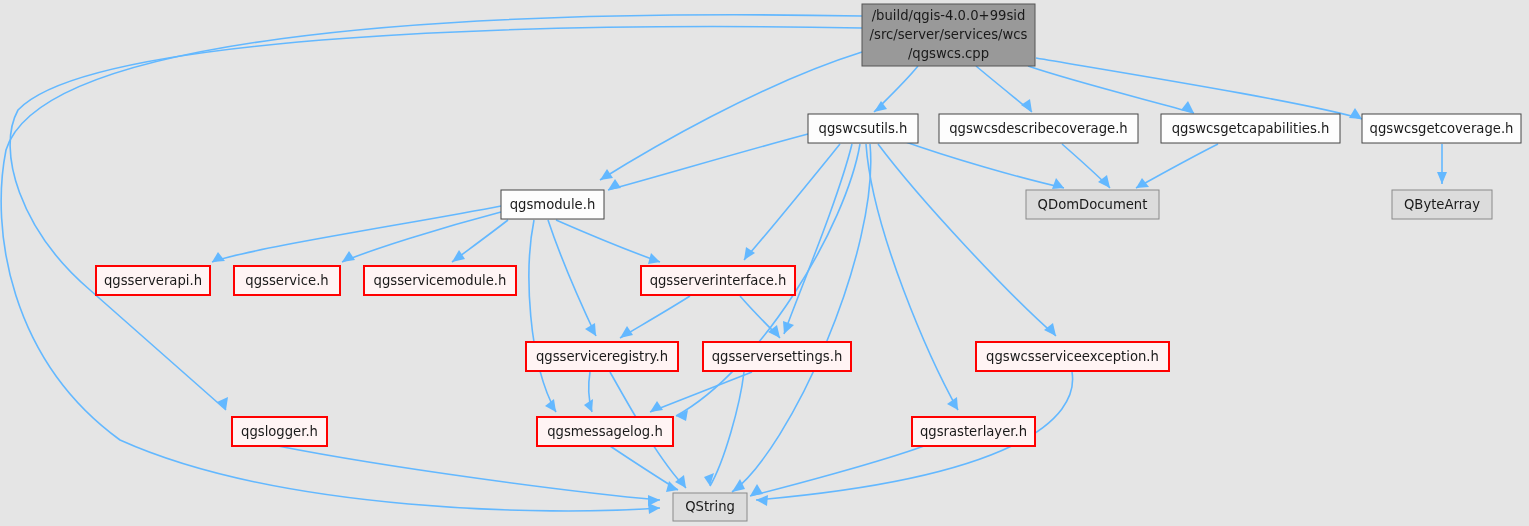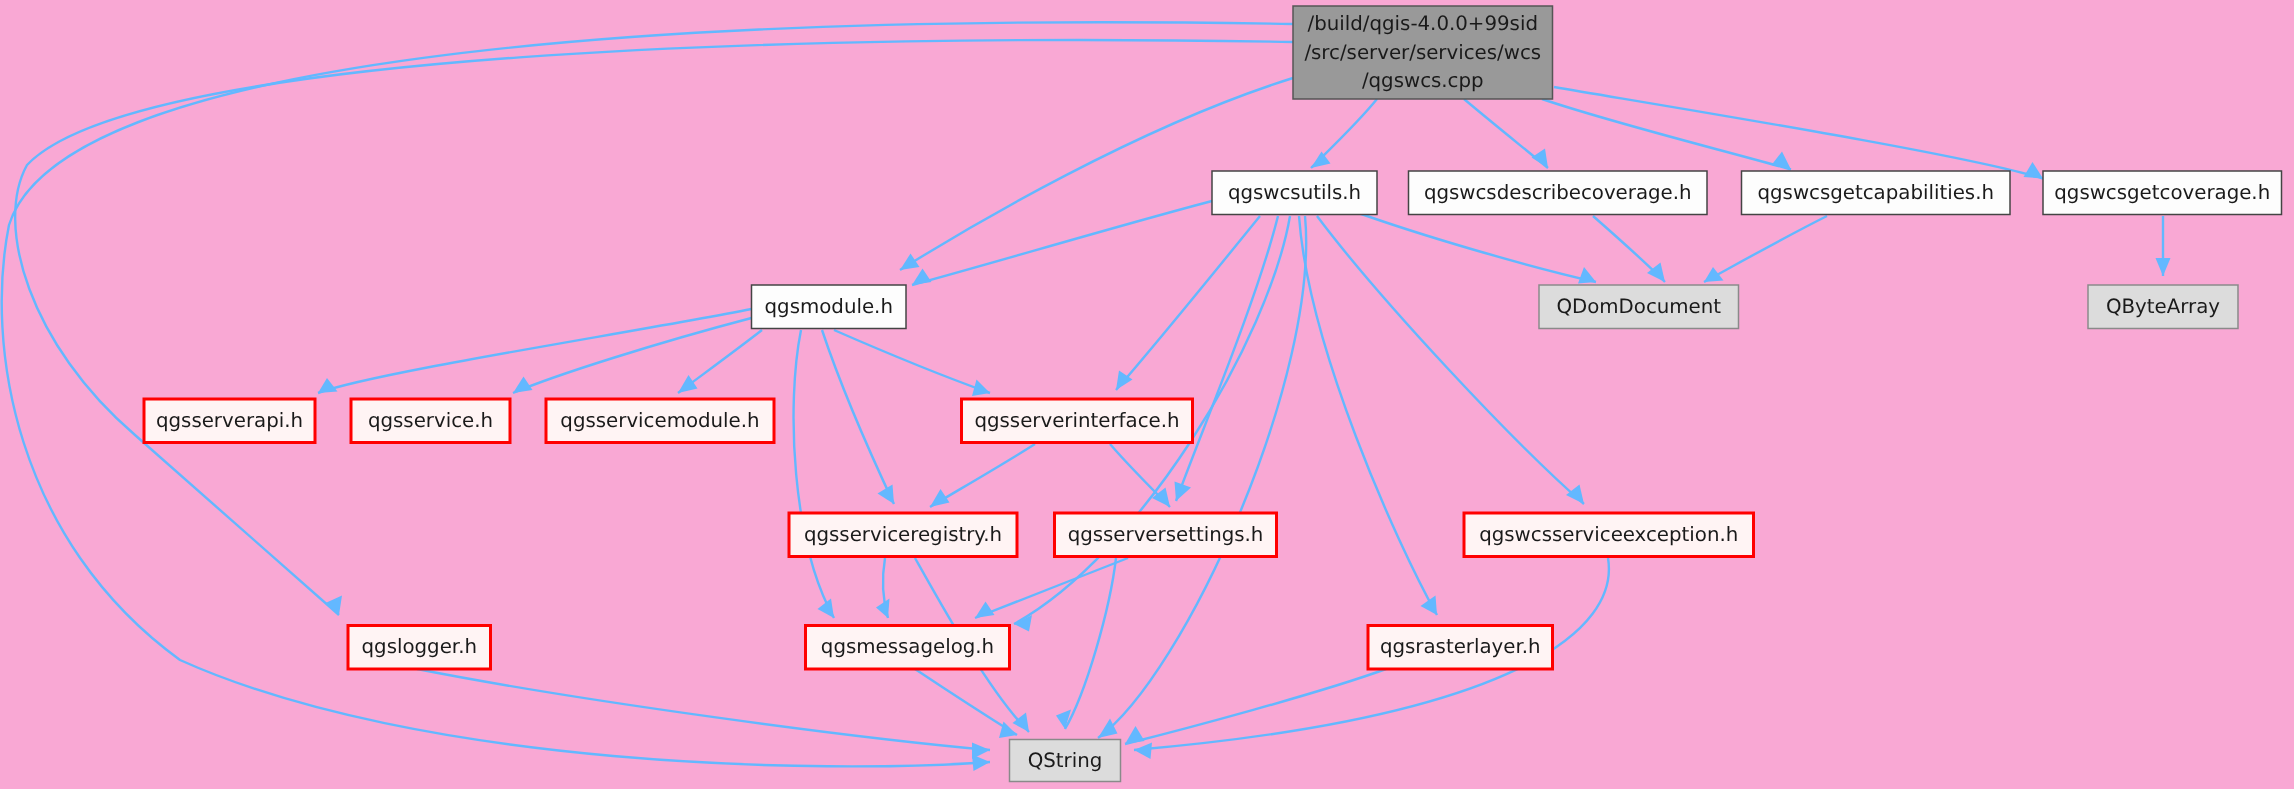--- a/index.html
+++ b/index.html
@@ -4,21 +4,21 @@
 <style>
   html, body {
     margin: 0;
     padding: 0;
     background: #000000;
   }
   #canvas {
     position: relative;
     width: 1529px;
     height: 526px;
-    background: #f9a8d4;
+    background: #e5e5e5;
     overflow: hidden;
   }
   svg#graph {
     position: absolute;
     left: 0; top: 0;
     width: 1529px;
     height: 526px;
   }
   .node-rect-root {
     fill: #999999;

